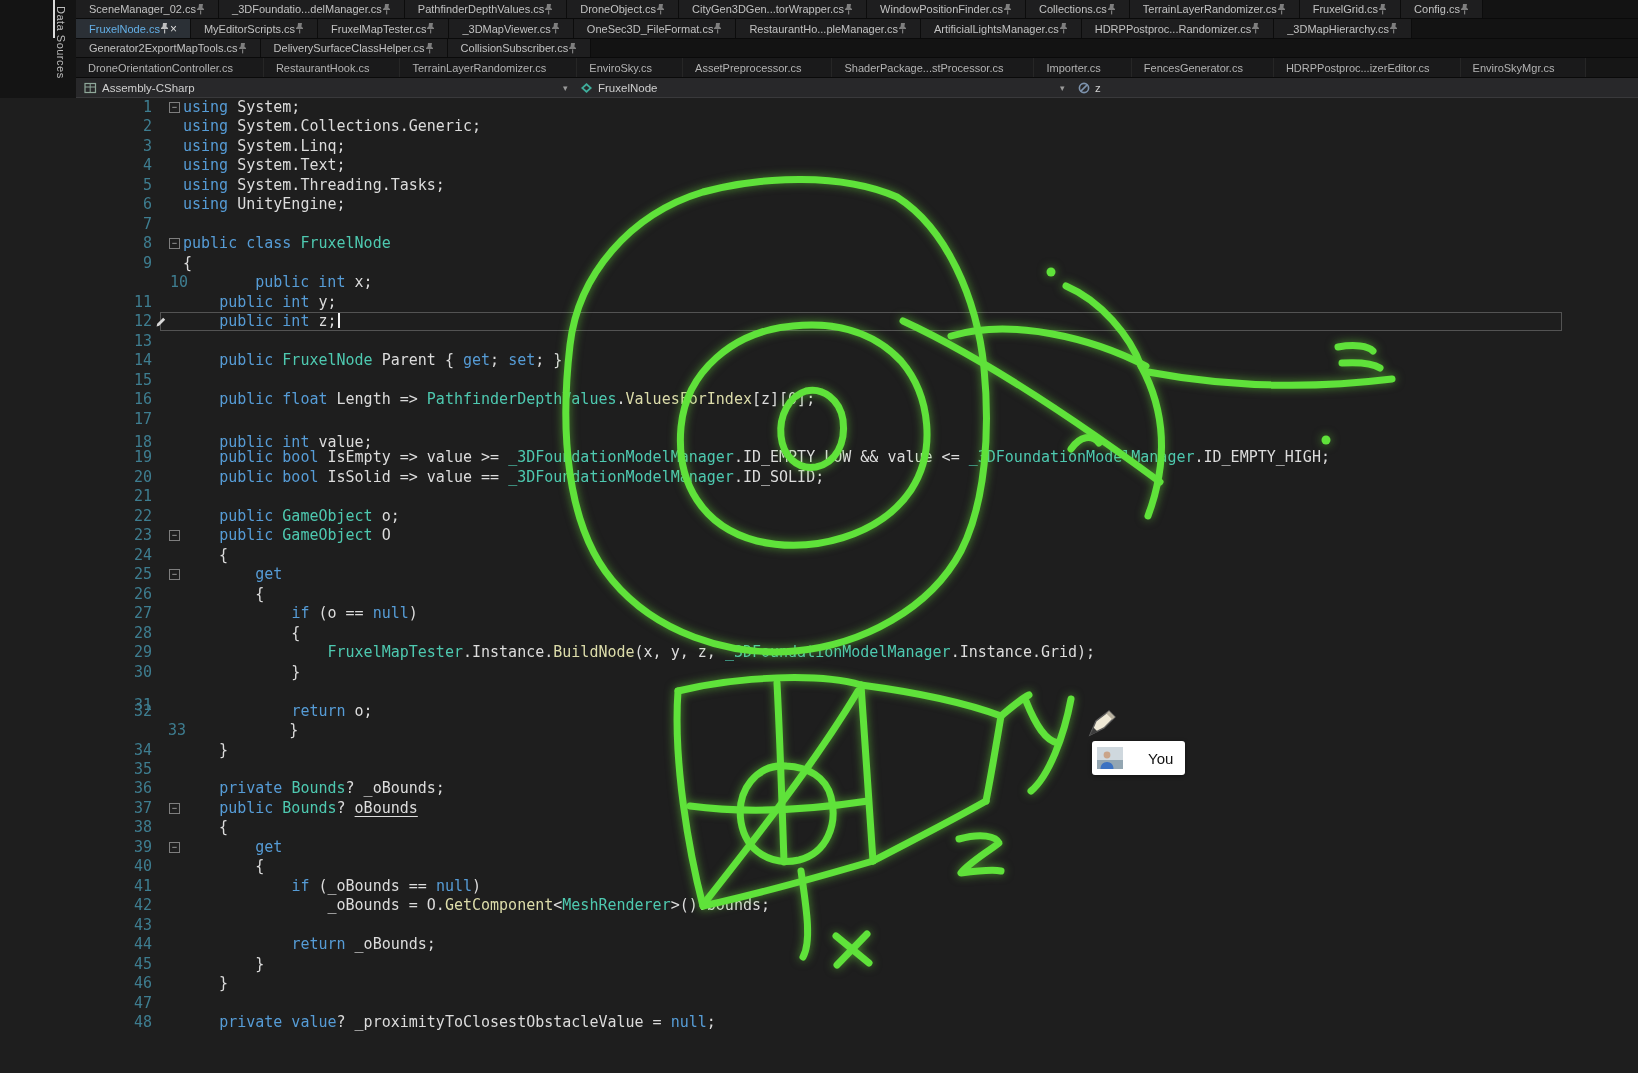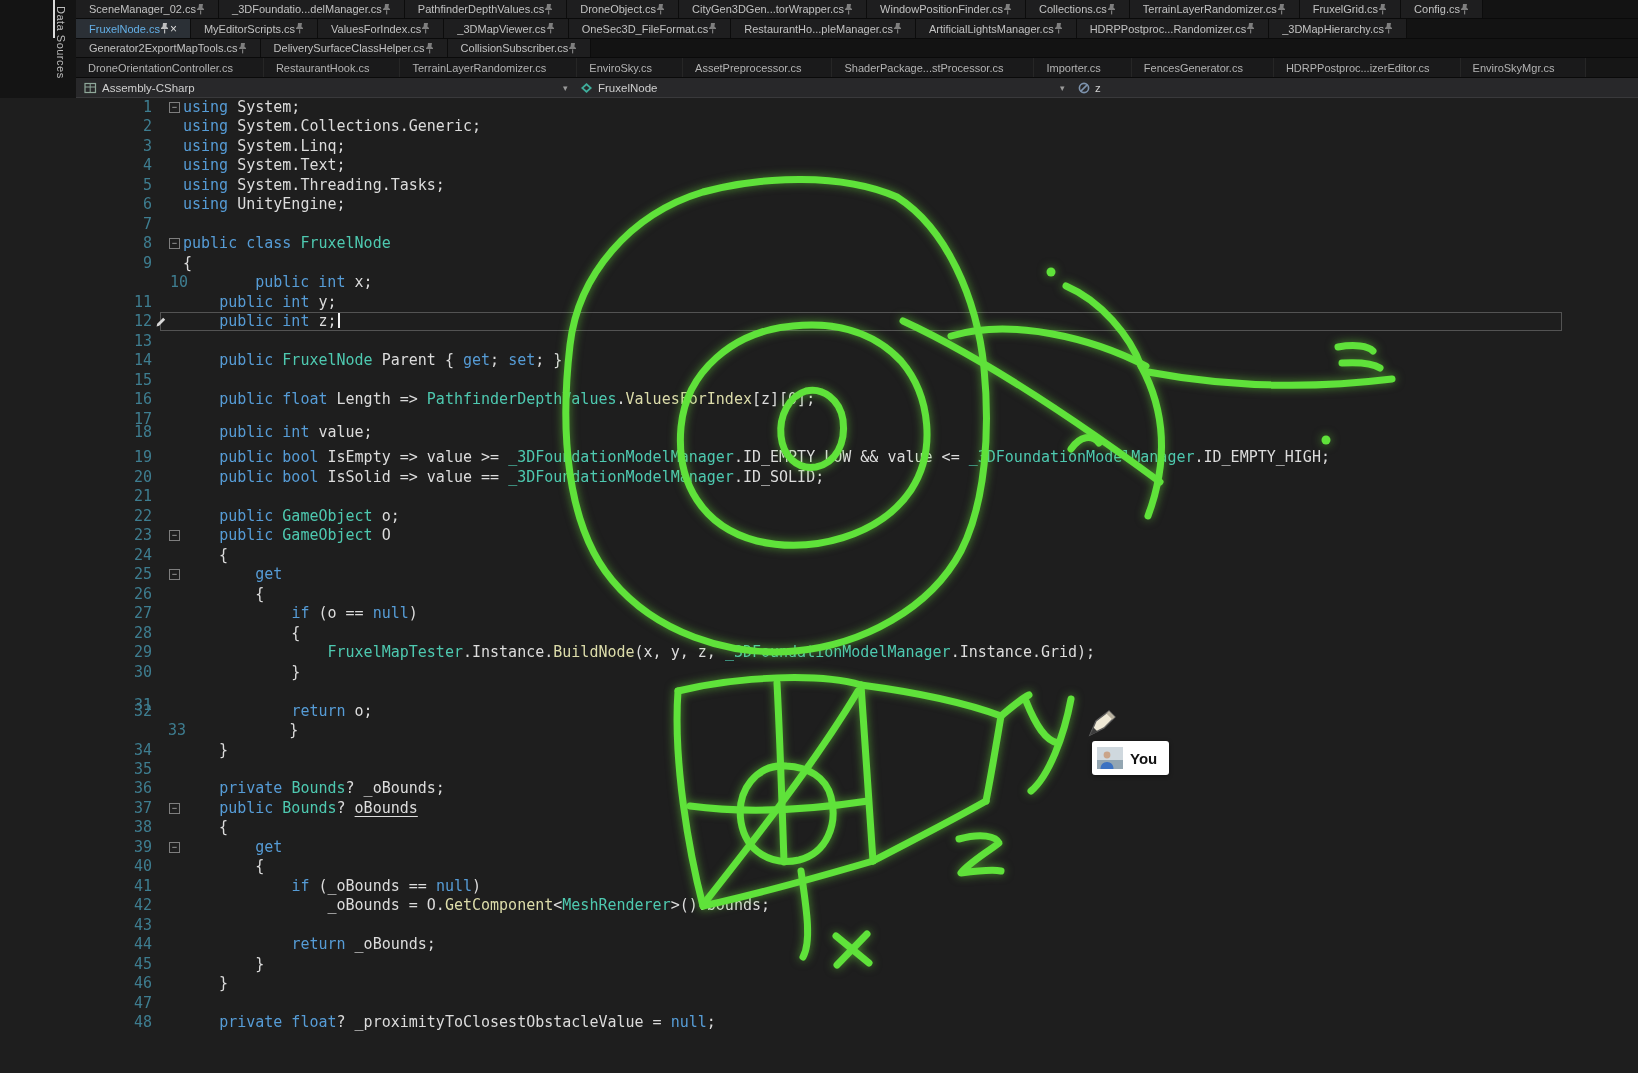--- a/index.html
+++ b/index.html
@@ -55,21 +55,21 @@
   #ann{position:absolute;left:0;top:0;width:1638px;height:1073px;z-index:8;pointer-events:none;
        filter:drop-shadow(0 0 5px rgba(110,230,60,.55));}
   #ann path{fill:none;stroke:var(--ann,#5fe23a);stroke-width:7;stroke-linecap:round;stroke-linejoin:round;}
   #ann circle{fill:var(--ann,#5fe23a);}
 
   
   .pencil-cursor{position:absolute;left:1083px;top:706px;z-index:10;}
   .you-badge{position:absolute;left:1092px;top:741px;height:34px;background:#ffffff;border-radius:3px;
              display:flex;align-items:center;gap:7px;padding:0 12px 0 5px;z-index:10;
              box-shadow:0 1px 4px rgba(0,0,0,.45);}
-  .you-badge .label{font-size:15px;font-weight:bold;color:#111;}
+  .you-badge .label{font-size:15px;font-weight:normal;color:#111;margin-left:18px;}
 </style>
 </head>
 <body>
 
 <div class="editor" id="code">
     <div class="code-line" style="top: 0px;"><span class="ln">1</span><span class="fold">−</span><span class="codetext"><span class="k">using</span><span class="p"> System;</span></span></div>
     <div class="code-line" style="top: 19.47px;"><span class="ln">2</span><span class="codetext"><span class="k">using</span><span class="p"> System.Collections.Generic;</span></span></div>
     <div class="code-line" style="top: 38.94px;"><span class="ln">3</span><span class="codetext"><span class="k">using</span><span class="p"> System.Linq;</span></span></div>
     <div class="code-line" style="top: 58.41px;"><span class="ln">4</span><span class="codetext"><span class="k">using</span><span class="p"> System.Text;</span></span></div>
     <div class="code-line" style="top: 77.88px;"><span class="ln">5</span><span class="codetext"><span class="k">using</span><span class="p"> System.Threading.Tasks;</span></span></div>
@@ -80,21 +80,21 @@
     <div class="code-line" style="top: 175.23px; margin-left: 36px;"><span class="ln">10</span><span class="codetext"><span class="p">    </span><span class="k">public int</span><span class="p"> x;</span></span></div>
     <div class="code-line" style="top: 194.7px;"><span class="ln">11</span><span class="codetext"><span class="p">    </span><span class="k">public int</span><span class="p"> y;</span></span></div>
     <div class="code-line" style="top: 214.17px;"><div class="current-box"></div><svg class="gutter-pencil" width="13" height="13" viewBox="0 0 13 13">
         <path d="M1.6 11.4 l2.6-.6 6-6 L8.2 2.8 l-6 6 Z" fill="#d8d8d8"></path>
       </svg><span class="ln">12</span><span class="codetext"><span class="p">    </span><span class="k">public int</span><span class="p"> z;</span><span class="caret"></span></span></div>
     <div class="code-line" style="top: 233.64px;"><span class="ln">13</span><span class="codetext"></span></div>
     <div class="code-line" style="top: 253.11px;"><span class="ln">14</span><span class="codetext"><span class="p">    </span><span class="k">public</span><span class="p"> </span><span class="t">FruxelNode</span><span class="p"> Parent { </span><span class="k">get</span><span class="p">; </span><span class="k">set</span><span class="p">; }</span></span></div>
     <div class="code-line" style="top: 272.58px;"><span class="ln">15</span><span class="codetext"></span></div>
     <div class="code-line" style="top: 292.05px;"><span class="ln">16</span><span class="codetext"><span class="p">    </span><span class="k">public float</span><span class="p"> Length =&gt; </span><span class="t">PathfinderDepthValues</span><span class="p">.</span><span class="m">ValuesForIndex</span><span class="p">[z][0];</span></span></div>
     <div class="code-line" style="top: 311.52px;"><span class="ln">17</span><span class="codetext"></span></div>
-    <div class="code-line" style="top: 325px;"><span class="ln">18</span><span class="codetext"><span class="p">    </span><span class="k">public int</span><span class="p"> value;</span></span></div>
+    <div class="code-line" style="top: 335px;"><span class="ln">18</span><span class="codetext"><span class="p">    </span><span class="k">public int</span><span class="p"> value;</span></span></div>
     <div class="code-line" style="top: 350.46px;"><span class="ln">19</span><span class="codetext"><span class="p">    </span><span class="k">public bool</span><span class="p"> IsEmpty =&gt; value &gt;= </span><span class="t">_3DFoundationModelManager</span><span class="p">.ID_EMPTY_LOW &amp;&amp; value &lt;= </span><span class="t">_3DFoundationModelManager</span><span class="p">.ID_EMPTY_HIGH;</span></span></div>
     <div class="code-line" style="top: 369.93px;"><span class="ln">20</span><span class="codetext"><span class="p">    </span><span class="k">public bool</span><span class="p"> IsSolid =&gt; value == </span><span class="t">_3DFoundationModelManager</span><span class="p">.ID_SOLID;</span></span></div>
     <div class="code-line" style="top: 389.4px;"><span class="ln">21</span><span class="codetext"></span></div>
     <div class="code-line" style="top: 408.87px;"><span class="ln">22</span><span class="codetext"><span class="p">    </span><span class="k">public</span><span class="p"> </span><span class="t">GameObject</span><span class="p"> o;</span></span></div>
     <div class="code-line" style="top: 428.34px;"><span class="ln">23</span><span class="fold">−</span><span class="codetext"><span class="p">    </span><span class="k">public</span><span class="p"> </span><span class="t">GameObject</span><span class="p"> O</span></span></div>
     <div class="code-line" style="top: 447.81px;"><span class="ln">24</span><span class="codetext"><span class="p">    {</span></span></div>
     <div class="code-line" style="top: 467.28px;"><span class="ln">25</span><span class="fold">−</span><span class="codetext"><span class="p">        </span><span class="k">get</span></span></div>
     <div class="code-line" style="top: 486.75px;"><span class="ln">26</span><span class="codetext"><span class="p">        {</span></span></div>
     <div class="code-line" style="top: 506.22px;"><span class="ln">27</span><span class="codetext"><span class="p">            </span><span class="k">if</span><span class="p"> (o == </span><span class="k">null</span><span class="p">)</span></span></div>
     <div class="code-line" style="top: 525.69px;"><span class="ln">28</span><span class="codetext"><span class="p">            {</span></span></div>
@@ -110,21 +110,21 @@
     <div class="code-line" style="top: 720.39px;"><span class="ln">38</span><span class="codetext"><span class="p">    {</span></span></div>
     <div class="code-line" style="top: 739.86px;"><span class="ln">39</span><span class="fold">−</span><span class="codetext"><span class="p">        </span><span class="k">get</span></span></div>
     <div class="code-line" style="top: 759.33px;"><span class="ln">40</span><span class="codetext"><span class="p">        {</span></span></div>
     <div class="code-line" style="top: 778.8px;"><span class="ln">41</span><span class="codetext"><span class="p">            </span><span class="k">if</span><span class="p"> (_oBounds == </span><span class="k">null</span><span class="p">)</span></span></div>
     <div class="code-line" style="top: 798.27px;"><span class="ln">42</span><span class="codetext"><span class="p">                _oBounds = O.</span><span class="m">GetComponent</span><span class="p">&lt;</span><span class="t">MeshRenderer</span><span class="p">&gt;().bounds;</span></span></div>
     <div class="code-line" style="top: 817.74px;"><span class="ln">43</span><span class="codetext"></span></div>
     <div class="code-line" style="top: 837.21px;"><span class="ln">44</span><span class="codetext"><span class="p">            </span><span class="k">return</span><span class="p"> _oBounds;</span></span></div>
     <div class="code-line" style="top: 856.68px;"><span class="ln">45</span><span class="codetext"><span class="p">        }</span></span></div>
     <div class="code-line" style="top: 876.15px;"><span class="ln">46</span><span class="codetext"><span class="p">    }</span></span></div>
     <div class="code-line" style="top: 895.62px;"><span class="ln">47</span><span class="codetext"></span></div>
-    <div class="code-line" style="top: 915.09px;"><span class="ln">48</span><span class="codetext"><span class="p">    </span><span class="k">private float</span><span class="p">? _proximityToClosestObstacleValue = </span><span class="k">null</span><span class="p">;</span></span></div>
+    <div class="code-line" style="top: 915.09px;"><span class="ln">48</span><span class="codetext"><span class="p">    </span><span class="k">private value</span><span class="p">? _proximityToClosestObstacleValue = </span><span class="k">null</span><span class="p">;</span></span></div>
   </div>
 
 <div class="left-strip">
   <div class="vert-tick"></div>
   <div class="vert-label">Data Sources</div>
 </div>
 
 <div class="tabs row1">
     <div class="tab">
       <span>SceneManager_02.cs</span>
@@ -207,21 +207,21 @@
       <span class="x">×</span>
     </div>
     <div class="tab">
       <span>MyEditorScripts.cs</span>
       <svg class="pin" width="9" height="11" viewBox="0 0 9 11">
         <path d="M3 0 h4 l-.6 3.6 L8 5 v1 H1 V5 l1.6 -1.4 Z" fill="#8f8f8f"></path>
         <rect x="4" y="6.4" width="1.2" height="4" fill="#8f8f8f"></rect>
       </svg>
     </div>
     <div class="tab">
-      <span>ValuesForIndex.cs</span>
+      <span>FruxelMapTester.cs</span>
       <svg class="pin" width="9" height="11" viewBox="0 0 9 11">
         <path d="M3 0 h4 l-.6 3.6 L8 5 v1 H1 V5 l1.6 -1.4 Z" fill="#8f8f8f"></path>
         <rect x="4" y="6.4" width="1.2" height="4" fill="#8f8f8f"></rect>
       </svg>
     </div>
     <div class="tab">
       <span>_3DMapViewer.cs</span>
       <svg class="pin" width="9" height="11" viewBox="0 0 9 11">
         <path d="M3 0 h4 l-.6 3.6 L8 5 v1 H1 V5 l1.6 -1.4 Z" fill="#8f8f8f"></path>
         <rect x="4" y="6.4" width="1.2" height="4" fill="#8f8f8f"></rect>

